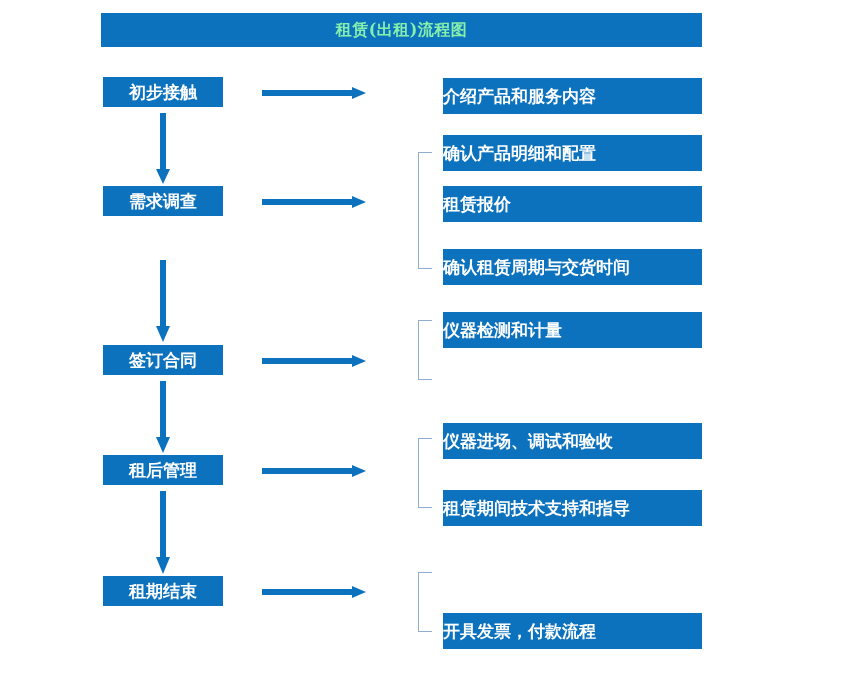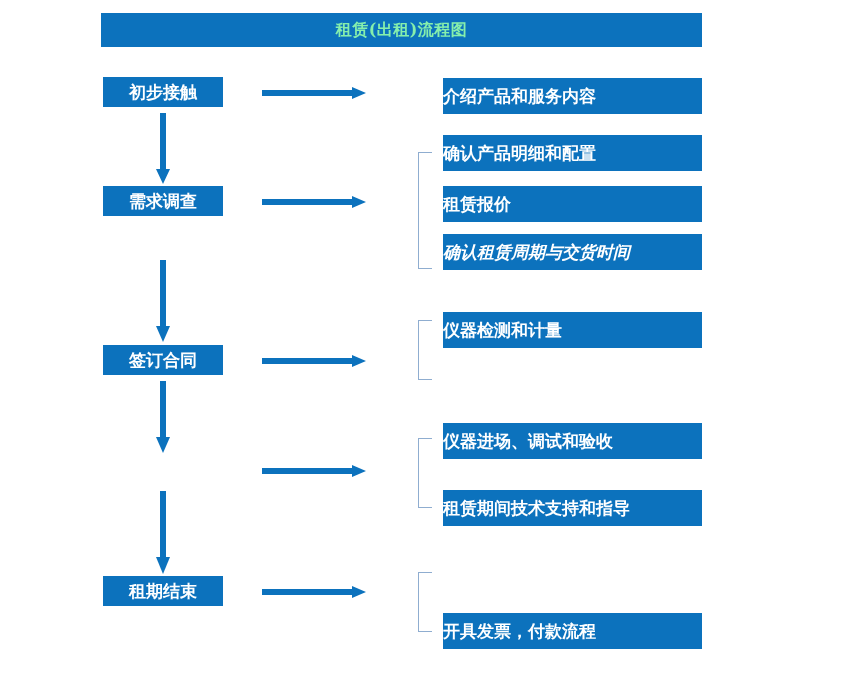--- a/index.html
+++ b/index.html
@@ -107,20 +107,23 @@
 
   <div class="box stage" style="top:77px;">
     <span class="box-text">初步接触</span>
   </div>
   <div class="box stage" style="top:186px;">
     <span class="box-text">需求调查</span>
   </div>
   <div class="box stage" style="top:345px;">
     <span class="box-text">签订合同</span>
   </div>
+  <div class="box stage" style="top:455px;">
+    <span class="box-text">租后管理</span>
+  </div>
   <div class="box stage" style="top:576px;text-align:center;">
     <span class="box-text">租期结束</span>
   </div>
 
   <svg class="arrow-v" style="left:155px; top:113px;" width="16" height="73" viewBox="0 0 16 73">
     <rect x="5" y="0" width="6" height="58" fill="#0c72bd"></rect>
     <polygon points="1,56 15,56 8,71" fill="#0c72bd"></polygon>
   </svg>
 
   <svg class="arrow-v" style="left:155px; top:222px;" width="16" height="123" viewBox="0 0 16 123">
@@ -170,21 +173,21 @@
 
   <div class="box detail" style="top:78px;">
     <span class="box-text">介绍产品和服务内容</span>
   </div>
   <div class="box detail" style="top:135px;">
     <span class="box-text">确认产品明细和配置</span>
   </div>
   <div class="box detail" style="top:186px;">
     <span class="box-text">租赁报价</span>
   </div>
-  <div class="box detail" style="top:234px;font-style:italic;">
+  <div class="box detail" style="top:249px;">
     <span class="box-text">确认租赁周期与交货时间</span>
   </div>
   <div class="box detail" style="top:312px;">
     <span class="box-text">仪器检测和计量</span>
   </div>
   <div class="box detail" style="top:490px;">
     <span class="box-text">租赁期间技术支持和指导</span>
   </div>
   <div class="box detail" style="top:423px;">
     <span class="box-text">仪器进场、调试和验收</span>

